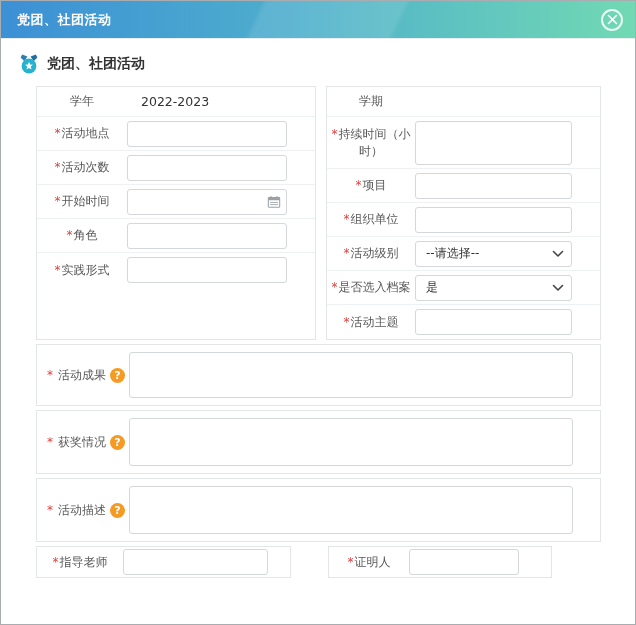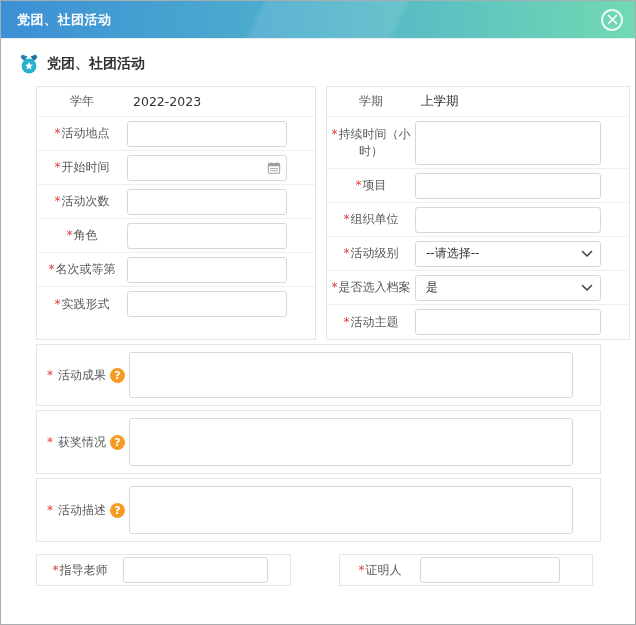--- a/index.html
+++ b/index.html
@@ -23,24 +23,24 @@
     display:flex;align-items:center;justify-content:center;cursor:pointer;box-sizing:border-box;
   }
   
   .section-heading{display:flex;align-items:center;gap:8px;margin:15px 0 12px 18px;}
   .section-heading .title{font-size:14px;font-weight:bold;color:#333;}
   
   .content{padding-left:35px;}
   .columns{display:flex;gap:10px;}
   .tbl{border:1px solid #e3e6e9;box-sizing:border-box;background:#fff;}
   .tbl.left{width:280px;}
-  .tbl.right{width:304px;}
+  .tbl.right{width:275px;}
   .row{display:flex;align-items:center;border-bottom:1px solid #eef1f3;height:34px;box-sizing:border-box;}
   .row:last-child{border-bottom:none;}
-  .row.head{height:30px;}
+  .row.head{height:30px;gap:8px;}
   .row.tall{height:52px;}
   .lbl{width:90px;flex:none;text-align:center;font-size:12px;color:#595959;line-height:1.4;padding:0 2px;box-sizing:border-box;}
   .tbl.right .lbl{width:88px;}
   .req{color:#e03e3e;margin-right:1px;}
   .ctrl{flex:1;display:flex;align-items:flex-start;padding-right:28px;position:relative;}
   .val{font-size:12.5px;color:#333;margin-left:6px;}
   input.txt{
     width:100%;height:26px;border:1px solid #d4d8db;border-radius:3px;box-sizing:border-box;
     padding:0 6px;font-size:12px;color:#333;outline:none;background:#fff;
     font-family:inherit;
@@ -64,24 +64,24 @@
   .ta-label{width:88px;flex:none;display:flex;align-items:center;justify-content:flex-end;gap:4px;font-size:12px;color:#595959;}
   .help{
     width:15px;height:15px;border-radius:50%;background:#f59a23;color:#fff;flex:none;
     font-size:11px;font-weight:bold;display:flex;align-items:center;justify-content:center;line-height:1;
   }
   .ta-section textarea{
     flex:1;margin:0 27px 0 4px;height:calc(100% - 14px);border:1px solid #d4d8db;border-radius:3px;
     resize:none;outline:none;box-sizing:border-box;padding:4px 6px;font-family:inherit;font-size:12px;color:#333;
   }
   
-  .bottom{display:flex;margin-top:12px;gap:48px;}
+  .bottom{display:flex;margin-top:4px;gap:37px;}
   .bbox{border:1px solid #e3e6e9;height:32px;display:flex;align-items:center;box-sizing:border-box;}
   .bbox.left{width:255px;}
-  .bbox.right{width:254px;}
+  .bbox.right{width:224px;}
   .bbox .lbl{width:86px;}
   .bbox.right .lbl{width:80px;}
   .bbox .ctrl{padding-right:22px;}
   .bbox.right .ctrl{padding-right:32px;}
 </style>
 </head>
 <body>
 
 <div class="modal">
   <div class="modal-header">
@@ -112,63 +112,54 @@
               <span class="val">2022-2023</span>
             </div>
           </div>
           <div class="row">
             <div class="lbl"><span class="req">*</span>活动地点</div>
             <div class="ctrl">
               <input class="txt" type="text" style="">
             </div>
           </div>
           <div class="row">
+            <div class="lbl"><span class="req">*</span>活动次数</div>
+            <div class="ctrl">
+              <input class="txt" type="text" style="">
+            </div>
+          </div>
+          <div class="row">
             <div class="lbl"><span class="req">*</span>开始时间</div>
             <div class="ctrl">
               <div class="datewrap"><input class="txt" type="text" style=""><span class="cal"><svg width="14" height="14" viewBox="0 0 16 16">
                     <rect x="1.5" y="3" width="13" height="11" rx="1" fill="none" stroke="#9aa0a6" stroke-width="1.2"></rect>
                     <rect x="1.5" y="3" width="13" height="3" fill="#9aa0a6"></rect>
                     <line x1="4.5" y1="1.2" x2="4.5" y2="4" stroke="#9aa0a6" stroke-width="1.2"></line>
                     <line x1="11.5" y1="1.2" x2="11.5" y2="4" stroke="#9aa0a6" stroke-width="1.2"></line>
                     <line x1="3.5" y1="8.5" x2="12.5" y2="8.5" stroke="#9aa0a6" stroke-width="1"></line>
                     <line x1="3.5" y1="11" x2="12.5" y2="11" stroke="#9aa0a6" stroke-width="1"></line>
                   </svg></span></div>
             </div>
           </div>
           <div class="row">
-            <div class="lbl"><span class="req">*</span>活动次数</div>
-            <div class="ctrl">
-              <input class="txt" type="text" style="">
-            </div>
-          </div>
-          <div class="row">
             <div class="lbl"><span class="req">*</span>角色</div>
-            <div class="ctrl">
-              <input class="txt" type="text" style="">
-            </div>
-          </div>
-          <div class="row">
-            <div class="lbl"><span class="req">*</span>名次或等第</div>
             <div class="ctrl">
               <input class="txt" type="text" style="">
             </div>
           </div>
           <div class="row">
             <div class="lbl"><span class="req">*</span>实践形式</div>
             <div class="ctrl">
               <input class="txt" type="text" style="">
             </div>
           </div>
         </div>
       <div class="tbl right" id="right-table">
           <div class="row head">
             <div class="lbl">学期</div>
-            <div class="ctrl">
-              <span class="val">上学期</span>
-            </div>
           </div>
           <div class="row tall">
             <div class="lbl"><span class="req">*</span>持续时间（小时）</div>
             <div class="ctrl">
               <input class="txt" type="text" style="">
             </div>
           </div>
           <div class="row">
             <div class="lbl"><span class="req">*</span>项目</div>
             <div class="ctrl">

